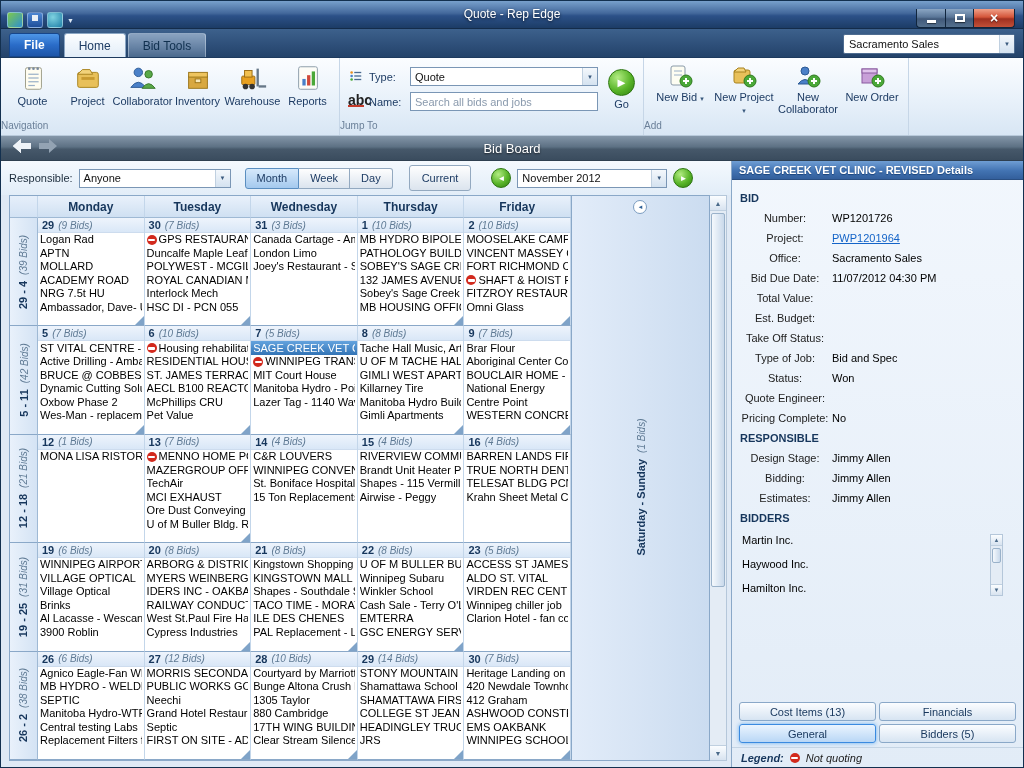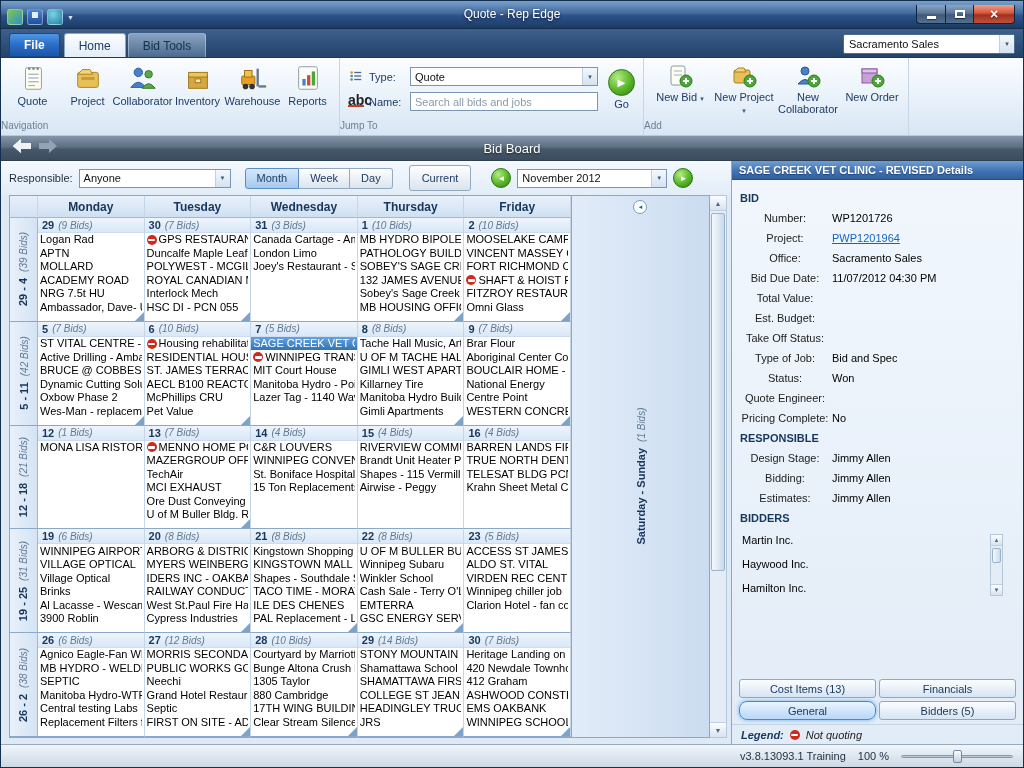--- a/index.html
+++ b/index.html
@@ -1,20 +1,20 @@
 <!DOCTYPE html>
 <html><head>
 <meta charset="utf-8">
 <style>
   * { box-sizing: border-box; margin: 0; padding: 0; }
   html,body { width:1024px; height:768px; overflow:hidden; font-family:"Liberation Sans",sans-serif; background:#000; }
   .window { position:absolute; inset:0; display:flex; flex-direction:column; border:1px solid #13304f; background:#dfe9f5; }
 
   
-  .titlebar { height:28px; flex:0 0 28px; position:relative; display:flex; align-items:center;
+  .titlebar { height:28px; flex:0 0 28px; position:relative; display:flex; align-items:flex-end;
     background:linear-gradient(180deg,#78a0cc 0%,#44699c 45%,#2c5188 55%,#1c3c66 100%); border-bottom:1px solid #142c4a;gap:12px; }
   .qat { display:flex; align-items:center; gap:4px; margin:5px 0 0 6px; z-index:2; }
   .qat-icon { width:16px; height:16px; border-radius:3px; border:1px solid rgba(255,255,255,.35); }
   .qat-icon.app  { background:linear-gradient(135deg,#7cc84e 0%,#2e8fd0 100%); }
   .qat-icon.save { background:linear-gradient(180deg,#4d86d2,#1f4f9a); position:relative; }
   .qat-icon.save::after { content:""; position:absolute; left:4px; right:4px; top:2px; height:6px; background:#e8eef6; }
   .qat-icon.sync { background:radial-gradient(circle at 35% 30%,#7fd2e0,#1e7fa8); }
   .qat-caret { color:#dce8f4; font-size:7px; }
   .win-title { position:absolute; left:0; right:0; top:6px; text-align:center; color:#fff; font-size:12px; text-shadow:0 1px 3px rgba(0,0,0,.7); }
   .win-controls { margin-left:auto; display:flex; margin-right:8px; z-index:2; }
@@ -139,21 +139,21 @@
   .fld-value { color:#000; white-space:nowrap; overflow:hidden; }
   .fld-value.link { color:#1464c8; text-decoration:underline; }
   .bidders-area { position:relative; }
   .bidder-row { padding:2px 0 2px 4px; margin-bottom:8px; color:#000; }
   .mini-scroll { position:absolute; right:12px; top:2px; width:13px; height:62px; border:1px solid #b5c7da; background:#e4ecf5; display:flex; flex-direction:column; }
   .mini-scroll .sb-btn { flex:0 0 11px; font-size:6px; }
   .mini-scroll .sb-thumb { height:40%; }
   .details-buttons { flex:0 0 auto; display:grid; grid-template-columns:1fr 1fr; gap:3px; padding:4px 7px; }
   .dbtn { height:19px; border:1px solid #8aa8c8; border-radius:3px; background:linear-gradient(180deg,#fbfdff,#d7e4f2); font-size:11px; color:#16365c;
     display:flex; align-items:center; justify-content:center; font-family:"Liberation Sans",sans-serif; }
-  .dbtn.active { border-color:#3a8ae0; background:linear-gradient(180deg,#eaf4fe,#b9d7f6); box-shadow:0 0 4px #6ab0f0;border-radius:8px; }
+  .dbtn.active { border-color:#3a8ae0; background:linear-gradient(180deg,#eaf4fe,#b9d7f6); box-shadow:0 0 4px #6ab0f0; }
   .legend { flex:0 0 20px; display:flex; align-items:center; gap:6px; padding:0 9px; font-size:11px; border-top:1px solid #c4d4e4; }
   .legend-label { font-weight:bold; font-style:italic; color:#16365c; }
   .legend-text { font-style:italic; color:#222; }
 
   
   .statusbar { height:23px; flex:0 0 23px; background:linear-gradient(180deg,#f0f5fa 0%,#cdd9e5 100%); border-top:1px solid #98aabb;
     display:flex; align-items:center; justify-content:flex-end; gap:12px; padding:0 10px; font-size:11px; color:#223246; }
   .slider { width:112px; height:18px; position:relative; }
   .slider-track { position:absolute; left:0; right:0; top:8px; height:3px; background:linear-gradient(180deg,#9fb0c0,#d6e0ea); border:1px solid #8898a8; border-radius:2px; }
   .slider-thumb { position:absolute; left:50%; top:3px; width:9px; height:13px; margin-left:-4px; background:linear-gradient(180deg,#fdfdfd,#c2d0de); border:1px solid #7888a0; border-radius:2px; }
@@ -1125,22 +1125,14 @@
           <button class="dbtn">Bidders (5)</button>
         </div>
       <div class="legend">
         <span class="legend-label">Legend:</span>
         <span class="no-icon"></span>
         <span class="legend-text">Not quoting</span>
       </div>
     </div>
   </div>
 
-  <div class="statusbar">
-    <span>v3.8.13093.1 Training</span>
-    <span>100 %</span>
-    <div class="slider">
-      <div class="slider-track"></div>
-      <div class="slider-thumb"></div>
-    </div>
-  </div>
 
 </div>
 
 </body></html>

